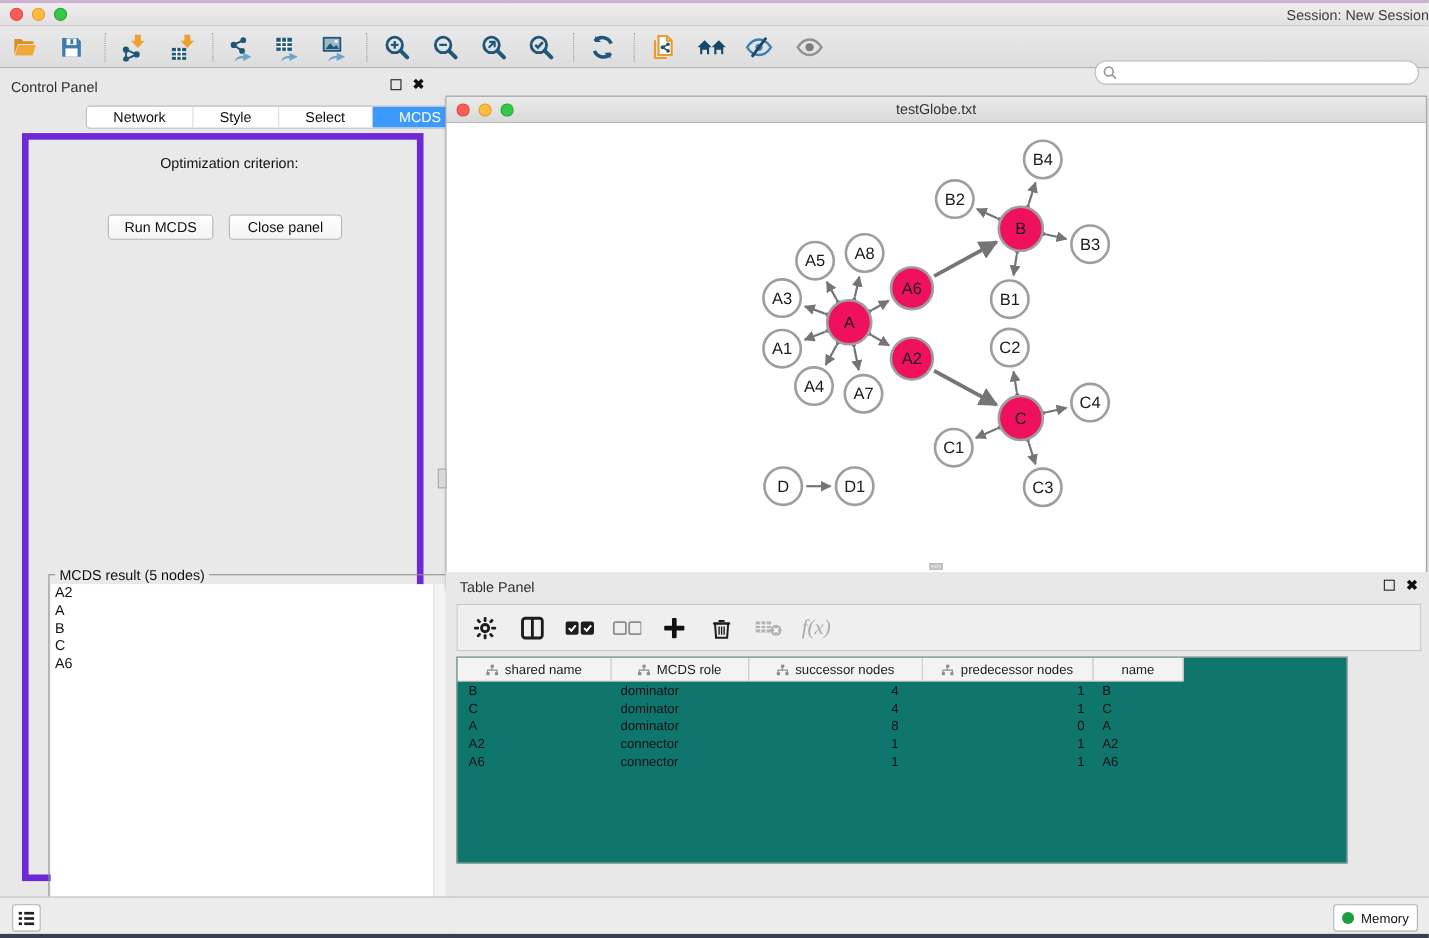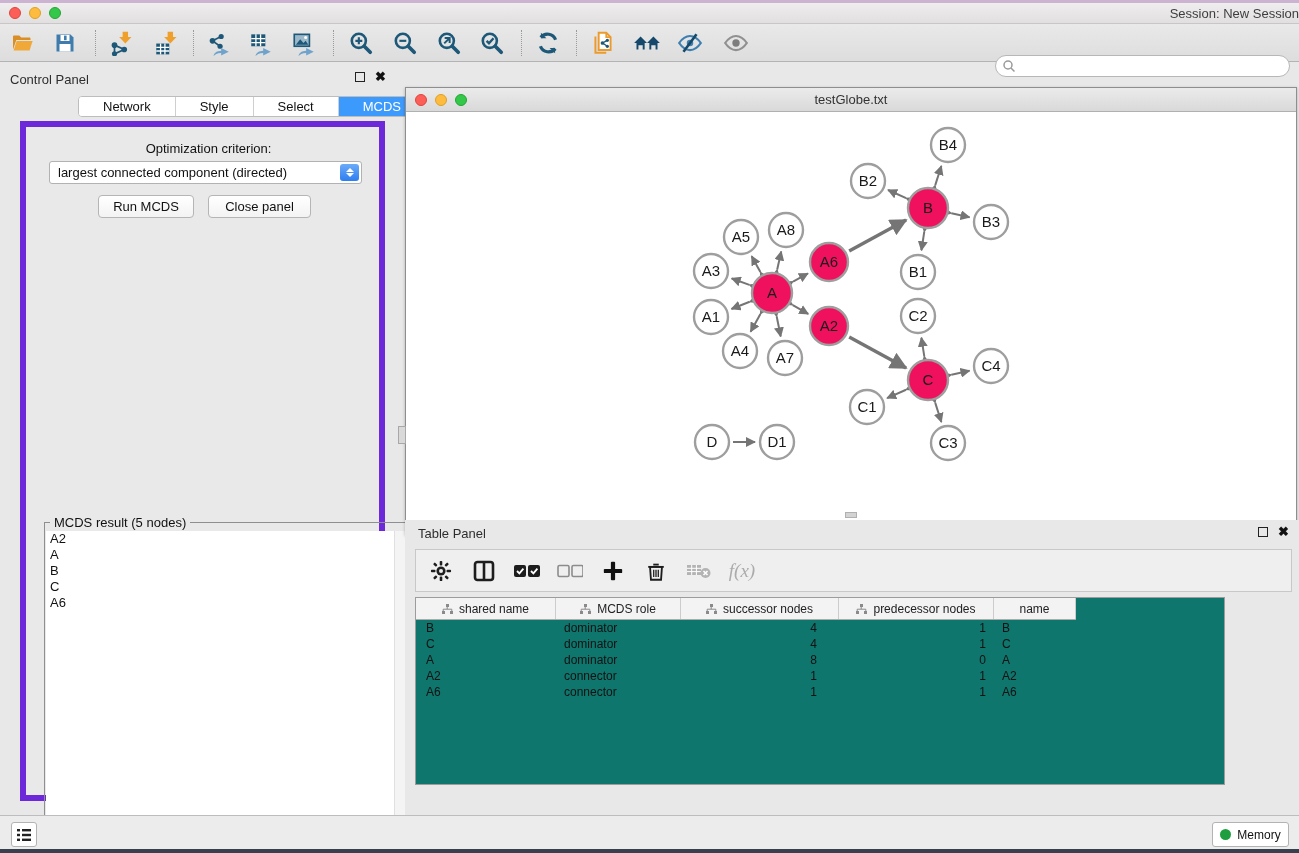--- a/index.html
+++ b/index.html
@@ -255,27 +255,20 @@
   </div>
   <div id="cp-tabs" class="seg-tabs" style="left:78px; top:34px">
       <div class="seg-tab">Network</div>
       <div class="seg-tab">Style</div>
       <div class="seg-tab">Select</div>
       <div class="seg-tab sel">MCDS</div>
     </div>
 
   <div id="cp-box" class="abs">
     <div id="opt-label" class="abs">Optimization criterion:</div>
-    <div id="criterion-select" class="abs">
-      <span>largest connected component (directed)</span>
-      <div id="criterion-stepper">
-        <div class="chev up"></div>
-          <div class="chev down"></div>
-      </div>
-    </div>
     <button class="cp-btn" style="left:72px; width:96px">Run MCDS</button>
     <button class="cp-btn" style="left:182px; width:103px">Close panel</button>
 
     <div id="mcds-fieldset" class="abs">
       <div id="mcds-legend">MCDS result (5 nodes)</div>
       <div id="mcds-list">
         <div id="mcds-items">
             <div class="mcds-item">A2</div>
             <div class="mcds-item">A</div>
             <div class="mcds-item">B</div>

